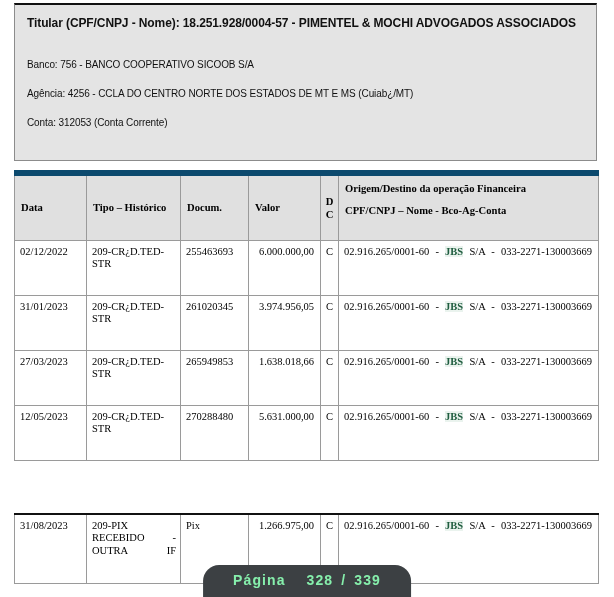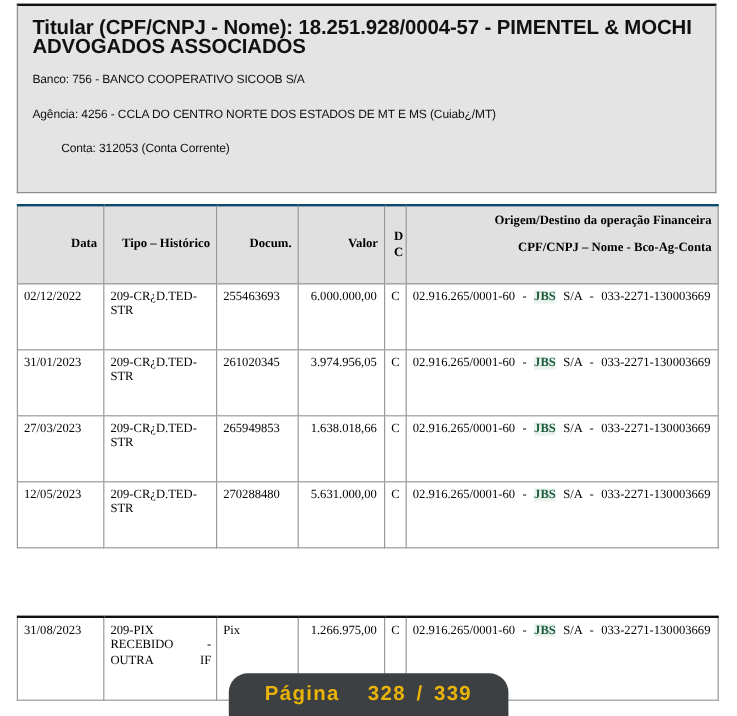--- a/index.html
+++ b/index.html
@@ -32,24 +32,24 @@
   }
   .account-panel .line {
     font-size: 10px;
     line-height: 16px;
     margin-bottom: 13px;
     letter-spacing: -0.1px;
     color: #111;
   }
   .account-panel .line.title {
     font-weight: bold;
-    font-size: 17px;
-    margin-bottom: 12px;
-  }
-  .account-panel .line:last-child { margin-bottom: 0; margin-left: 24px; }
+    font-size: 12px;
+    margin-bottom: 26px;
+  }
+  .account-panel .line:last-child { margin-bottom: 0; }
 
   
   .stmt-table {
     position: absolute;
     border-collapse: collapse;
     table-layout: fixed;
     font-family: "Liberation Serif", serif;
     font-size: 10.5px;
     color: #000;
   }
@@ -65,21 +65,21 @@
     margin-top: 16px;
   }
   .stmt-table td, .stmt-table th {
     border: 1px solid #9a9a9a;
     vertical-align: top;
     padding: 5px 4px 5px 5px;
     line-height: 12.4px;
     font-weight: normal;
     text-align: left;
   }
-  .stmt-table.primary tr:first-child th { border-top: 2px solid #0c4a6e; text-align: right; }
+  .stmt-table.primary tr:first-child th { border-top: 6px solid #0c4a6e; }
   .stmt-table.continuation tr:first-child td { border-top: 2px solid #111111; }
 
   
   .hdr-row th {
     background: #e0e0e0;
     font-weight: bold;
     font-size: 10.6px;
     padding: 8px 5px 8px 6px;
     height: 48px;
     vertical-align: middle;
@@ -129,25 +129,25 @@
   .row-body td { height: 44px; }
   .row-body.tall td { height: 58px; }
 
   
   .page-pill {
     position: absolute;
     left: 50%;
     transform: translateX(-50%);
     bottom: 0px;
     background: #3c4043;
-    color: #eab308;
+    color: #86efac;
     border-radius: 16px 16px 0 0;
     padding: 7px 30px 9px 30px;
     font-family: "Liberation Sans", sans-serif;
-    font-size: 17px;
+    font-size: 14px;
     font-weight: bold;
     letter-spacing: 1.1px;
     white-space: nowrap;
   }
   .page-pill .sep { padding: 0 3px; }
 </style>
 </head>
 <body>
 
 <div class="account-panel">

